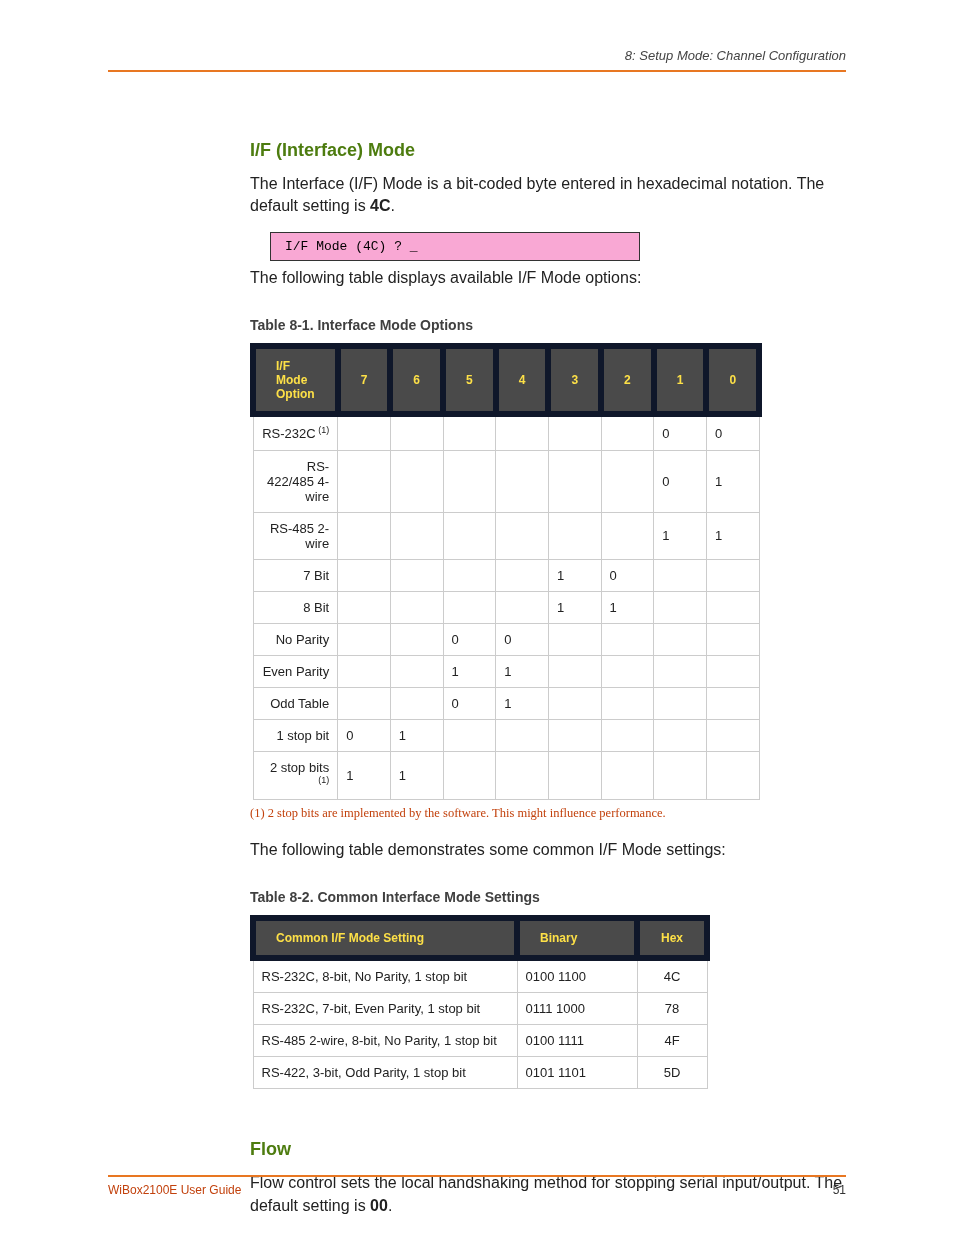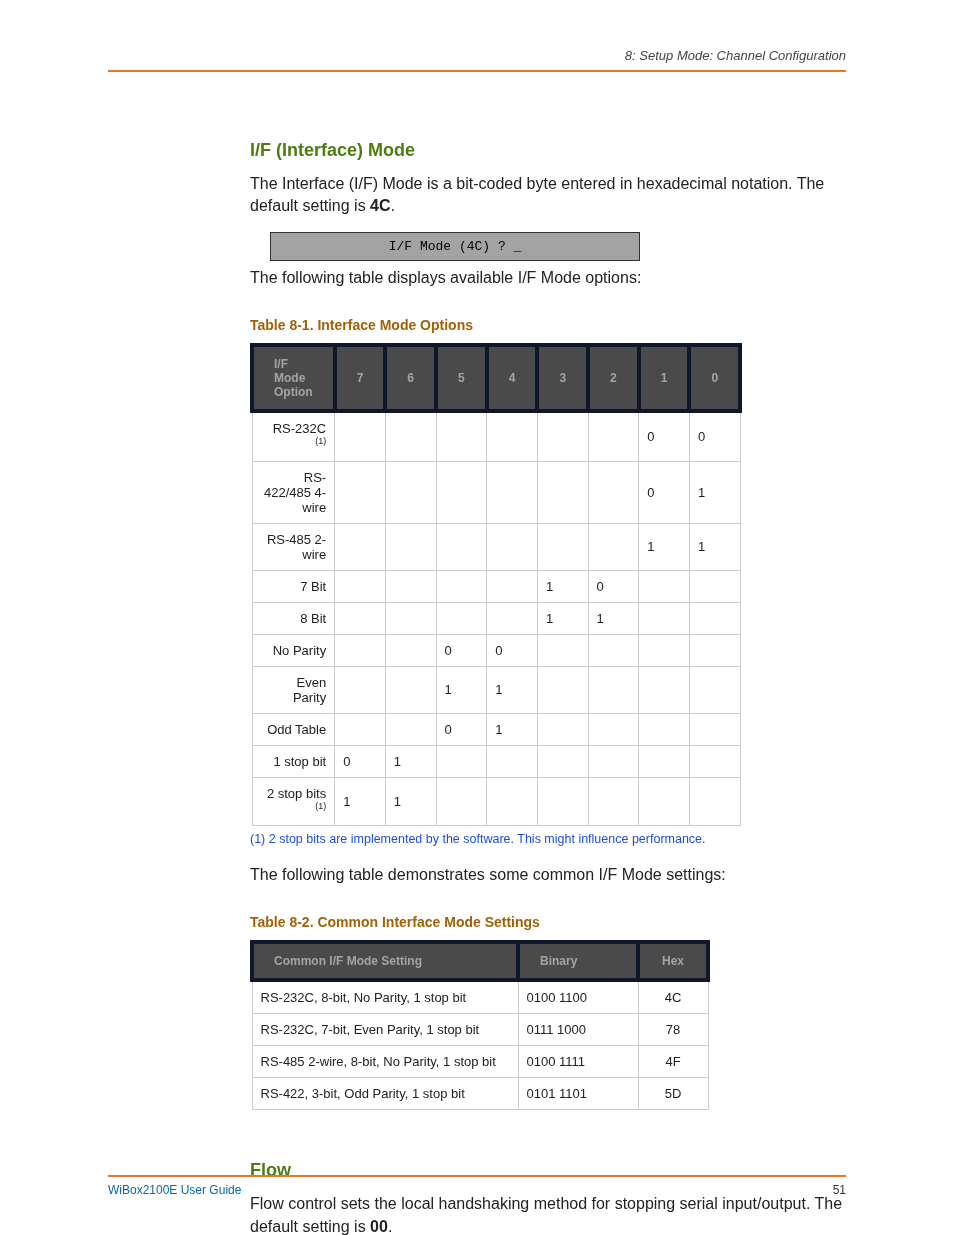--- a/index.html
+++ b/index.html
@@ -51,44 +51,43 @@
     .bold-inline {
       font-weight: bold;
     }
     .code-box {
       border: 1px solid #333;
       width: 370px;
       margin: 0 auto 6px 20px;
       padding: 6px 14px;
       font-family: "Courier New", monospace;
       font-size: 13px;
-      background: #a3a3a3;
-      text-align: center;
+      background: #f9a8d4;
     }
     .table-title {
       font-size: 14px;
       font-weight: bold;
-      color: #a16207;
+      color: #404040;
       margin: 28px 0 10px;
     }
     table {
       border-collapse: collapse;
       width: 100%;
       font-size: 13px;
     }
     table.narrow {
       width: 460px;
     }
     th {
       background: #4a4a4a;
-      color: #a3a3a3;
+      color: #fde047;
       font-weight: bold;
       padding: 10px 20px;
       text-align: left;
-      border: 4px solid #0f172a;
+      border: 6px solid #0f172a;
       font-size: 12px;
     }
     td {
       border: 1px solid #ccc;
       padding: 8px;
       color: #222;
     }
     td.first-col {
       width: 170px;
       text-align: right;
@@ -109,37 +108,38 @@
     .table2 .col-hex {
       width: 70px;
       text-align: center;
     }
     sup {
       font-size: 9px;
       vertical-align: super;
     }
     .footnote {
       font-size: 12.5px;
-      color: #1d4ed8;
+      color: #c2410c;
       margin: 6px 0 18px;
+      font-family: Liberation Serif, serif;
     }
     .footer-rule {
       position: absolute;
       bottom: 58px;
       left: 108px;
       right: 108px;
       height: 2px;
       background: #e87722;
     }
     .footer-left {
       position: absolute;
       bottom: 38px;
       left: 108px;
       font-size: 12px;
-      color: #0369a1;
+      color: #c2410c;
     }
     .footer-right {
       position: absolute;
       bottom: 38px;
       right: 108px;
       font-size: 12px;
       color: #333;
     }
     .flow-section {
       margin-top: 50px;

